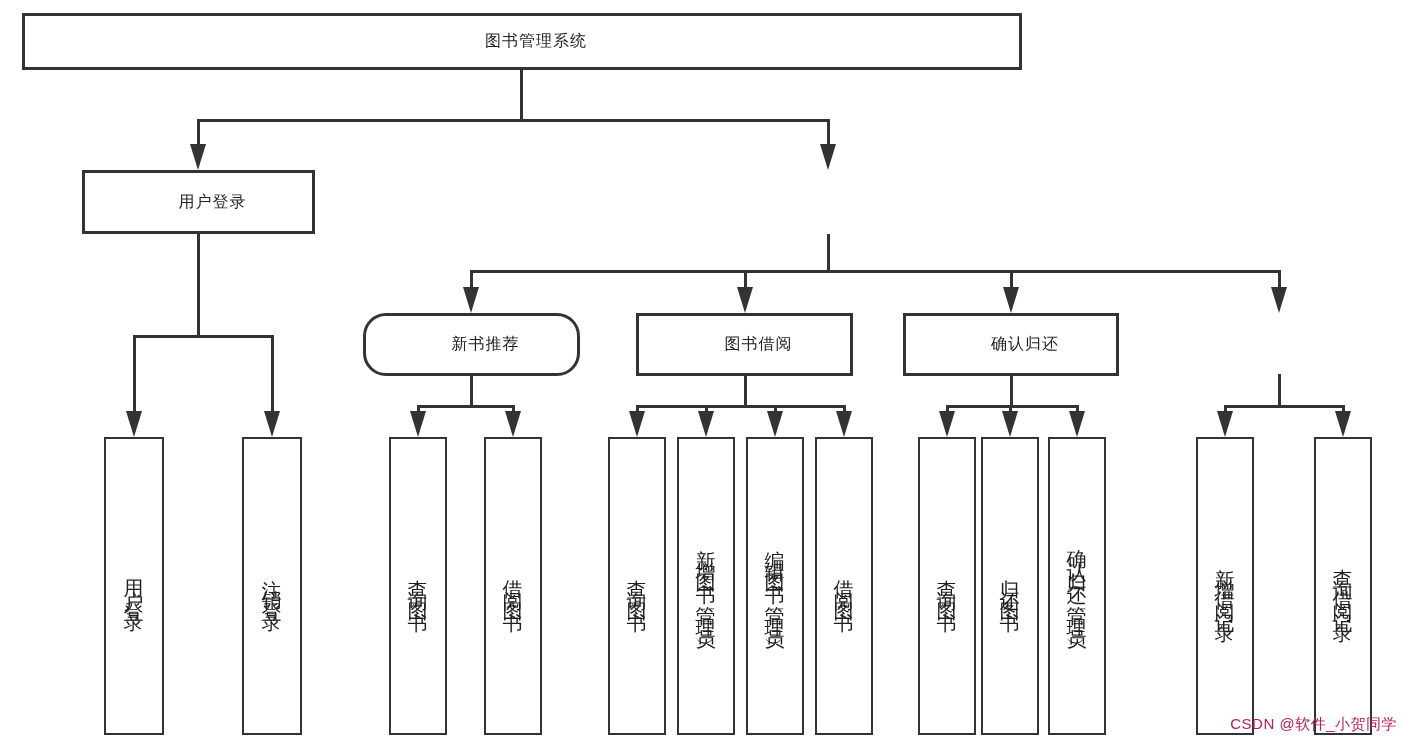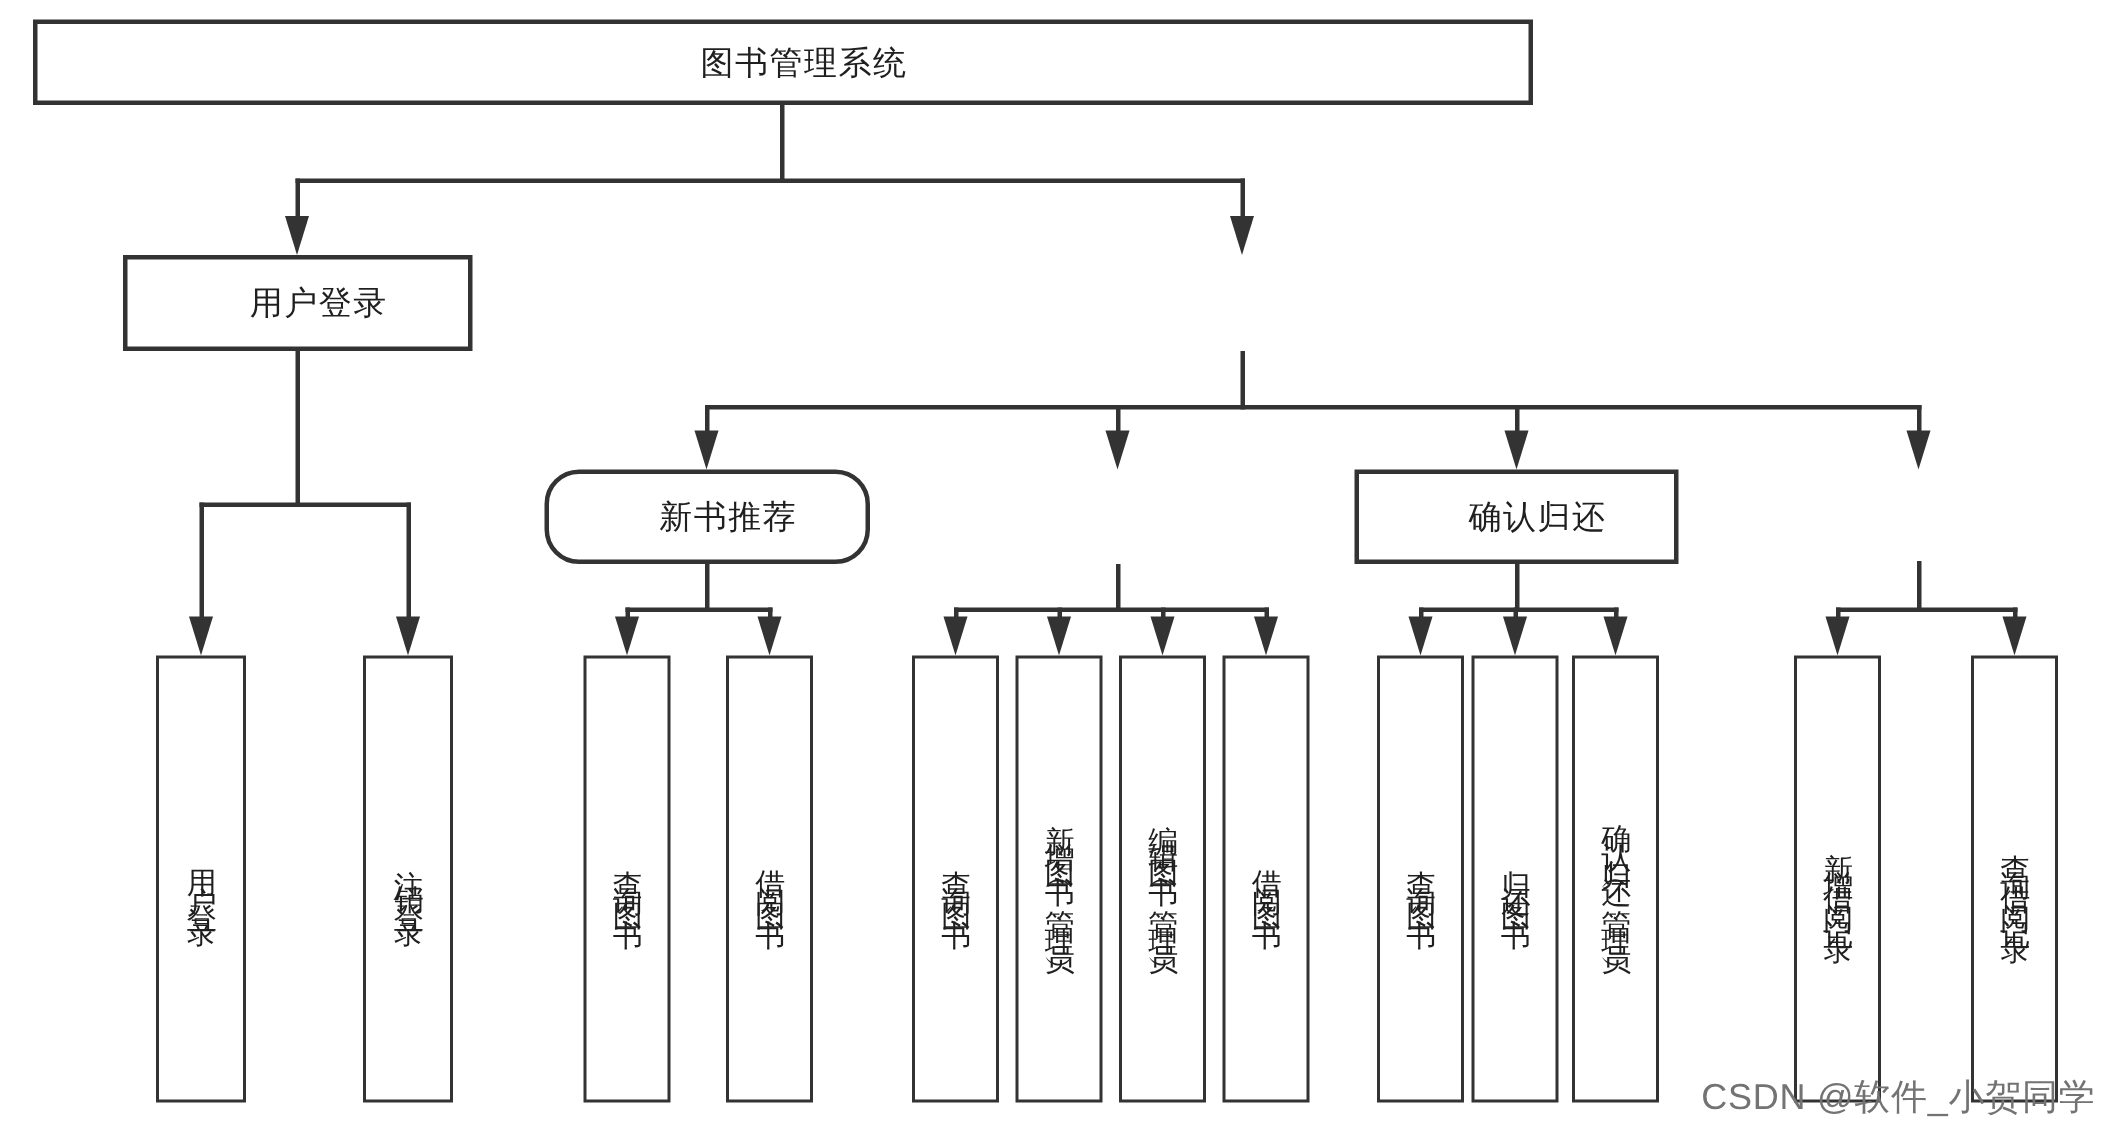--- a/index.html
+++ b/index.html
@@ -13,21 +13,21 @@
   
   .box{
     position:absolute;
     box-sizing:border-box;
     background:#ffffff;
     border:3px solid #333333;
     display:flex;align-items:center;justify-content:center;
     color:#1f1f1f;
     z-index:2;
   }
-  .box.h{font-size:22px;letter-spacing:1px;padding-left:28px;}
+  .box.h{font-size:16px;letter-spacing:1px;padding-left:28px;}
   .box.leaf{border-width:2.5px;}
   .leaf .vtxt{
     writing-mode:vertical-rl;
     text-orientation:mixed;
     font-size:20px;
     letter-spacing:11px;
     line-height:1;
     color:#1f1f1f;
     white-space:nowrap;
   }
@@ -39,22 +39,22 @@
   .arr{
     position:absolute;width:0;height:0;
     border-left:8px solid transparent;
     border-right:8px solid transparent;
     border-top:26px solid #333333;
     z-index:3;
   }
   .watermark{
     position:absolute;
     top:715px;right:8px;
-    font-size:24px;
-    color:#737373;
+    font-size:15px;
+    color:#be185d;
     letter-spacing:0.5px;
     z-index:6;
   }
 </style>
 </head>
 <body>
 
 <div class="canvas">
 
   <div class="vl" style="left:520px;top:68px;height:53px;"></div>
@@ -120,20 +120,23 @@
     <span>图书管理系统</span>
   </div>
 
   <div class="box h" style="left:82px;top:170px;width:233px;height:64px;">
     <span>用户登录</span>
   </div>
 
   <div class="box h" style="left:363px;top:313px;width:217px;height:63px;border-radius:23px;">
     <span>新书推荐</span>
   </div>
+  <div class="box h" style="left:636px;top:313px;width:217px;height:63px;">
+    <span>图书借阅</span>
+  </div>
   <div class="box h" style="left:903px;top:313px;width:216px;height:63px;">
     <span>确认归还</span>
   </div>
 
   <div class="box leaf" style="left:104px;top:437px;width:60px;height:298px;">
     <span class="vtxt">用户登录</span>
   </div>
   <div class="box leaf" style="left:242px;top:437px;width:60px;height:298px;">
     <span class="vtxt">注销登录</span>
   </div>

